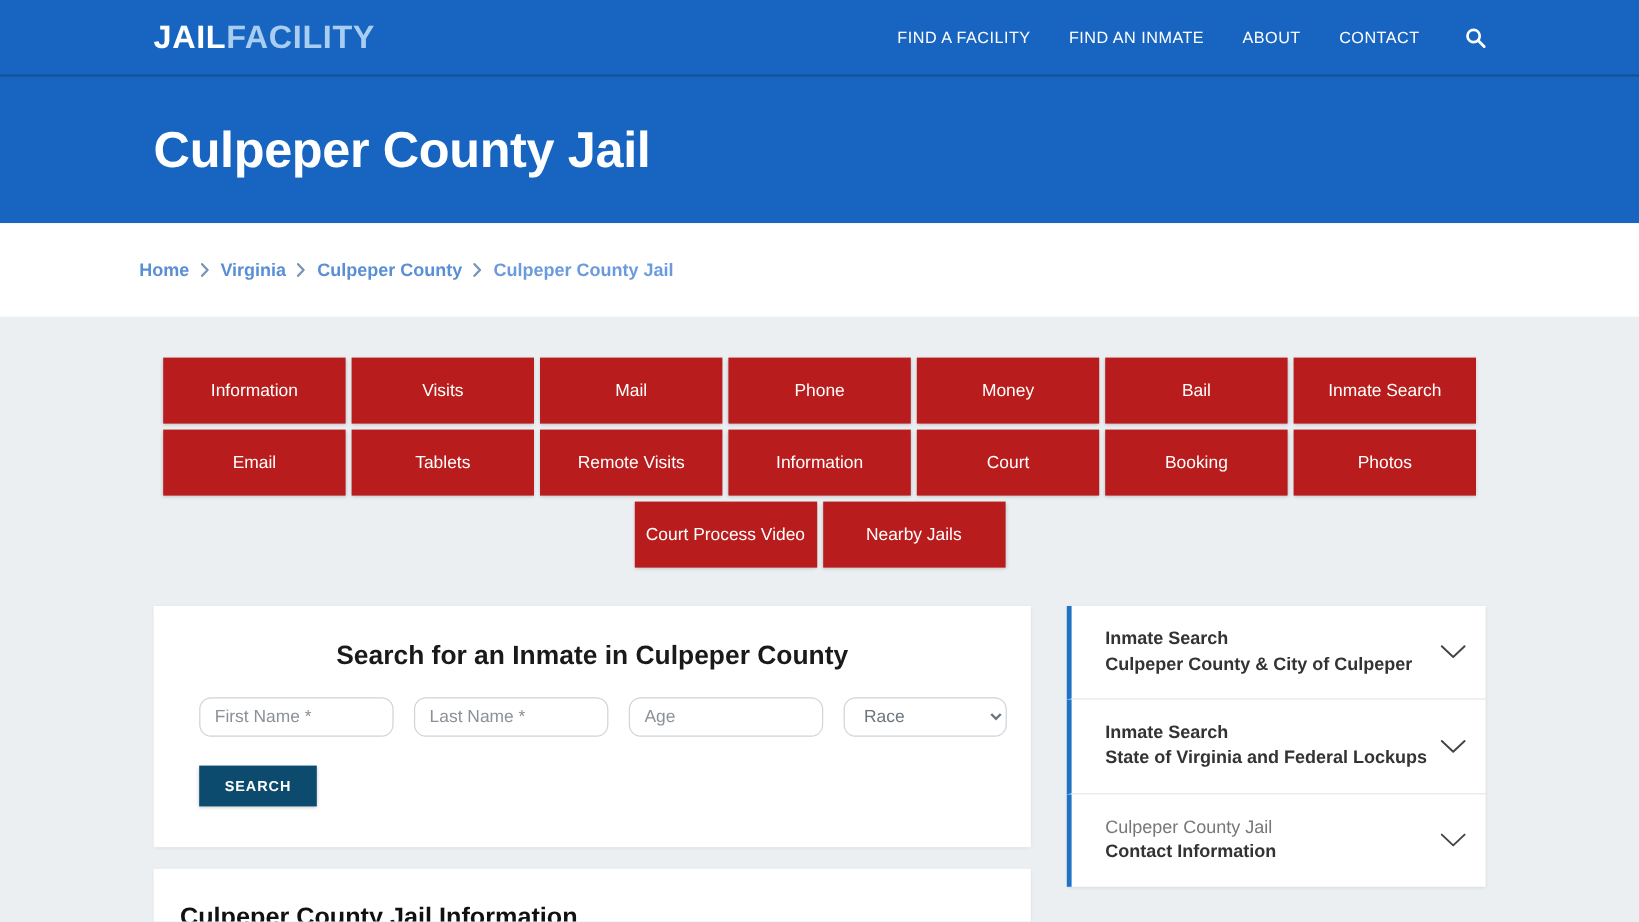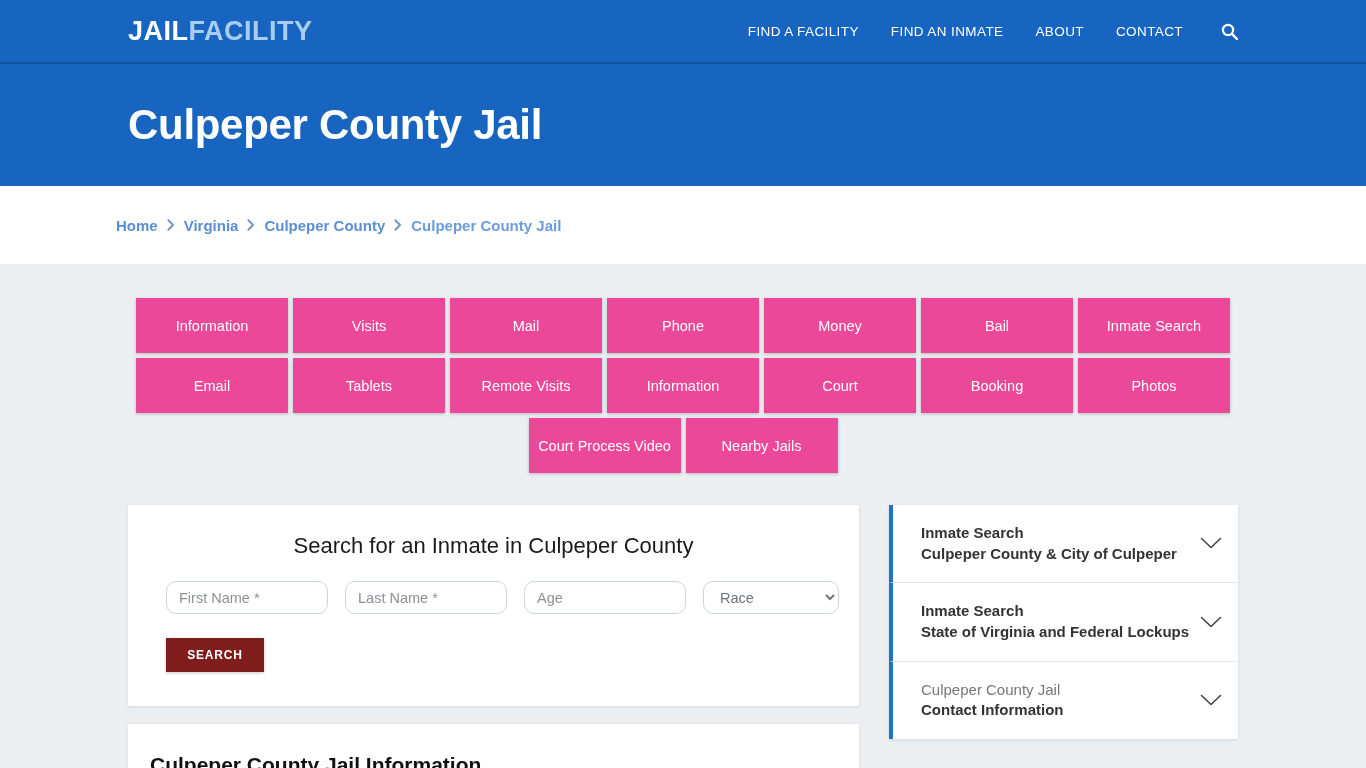--- a/index.html
+++ b/index.html
@@ -115,21 +115,21 @@
   
   .btn-grid {
     width: 1100px;
     margin: 0 auto;
     display: flex;
     flex-wrap: wrap;
     justify-content: center;
     gap: 5px;
   }
   .tbtn {
-    background: #ec4899;
+    background: #b91c1c;
     color: #ffffff;
     font-size: 14.5px;
     height: 55px;
     width: 152px;
     display: flex;
     align-items: center;
     justify-content: center;
     box-shadow: 0 1px 3px rgba(0,0,0,0.22);
     cursor: pointer;
     white-space: nowrap;
@@ -150,21 +150,21 @@
 
   
   .search-card {
     background: #ffffff;
     padding: 28px 20px 34px;
     box-shadow: 0 1px 3px rgba(0,0,0,0.10);
   }
   .search-heading {
     text-align: center;
     font-size: 22px;
-    font-weight: normal;
+    font-weight: bold;
     color: #1a1a1a;
     margin-bottom: 22px;
   }
   .search-fields {
     display: flex;
     gap: 17px;
     padding-left: 18px;
   }
   .fld {
     height: 33px;
@@ -178,21 +178,21 @@
     outline: none;
   }
   .fld::placeholder { color: #8b9197; }
   .fld-first { width: 162px; }
   .fld-last  { width: 162px; }
   .fld-age   { width: 162px; }
   .fld-race  { width: 162px; color: #6c757d; cursor: pointer; }
 
   .search-btn {
     margin: 24px 0 0 18px;
-    background: #7f1d1d;
+    background: #0c4a6e;
     color: #ffffff;
     border: none;
     height: 34px;
     width: 98px;
     font-family: "Liberation Sans", sans-serif;
     font-size: 12px;
     font-weight: bold;
     letter-spacing: 0.8px;
     box-shadow: 0 1px 3px rgba(0,0,0,0.22);
     cursor: pointer;

